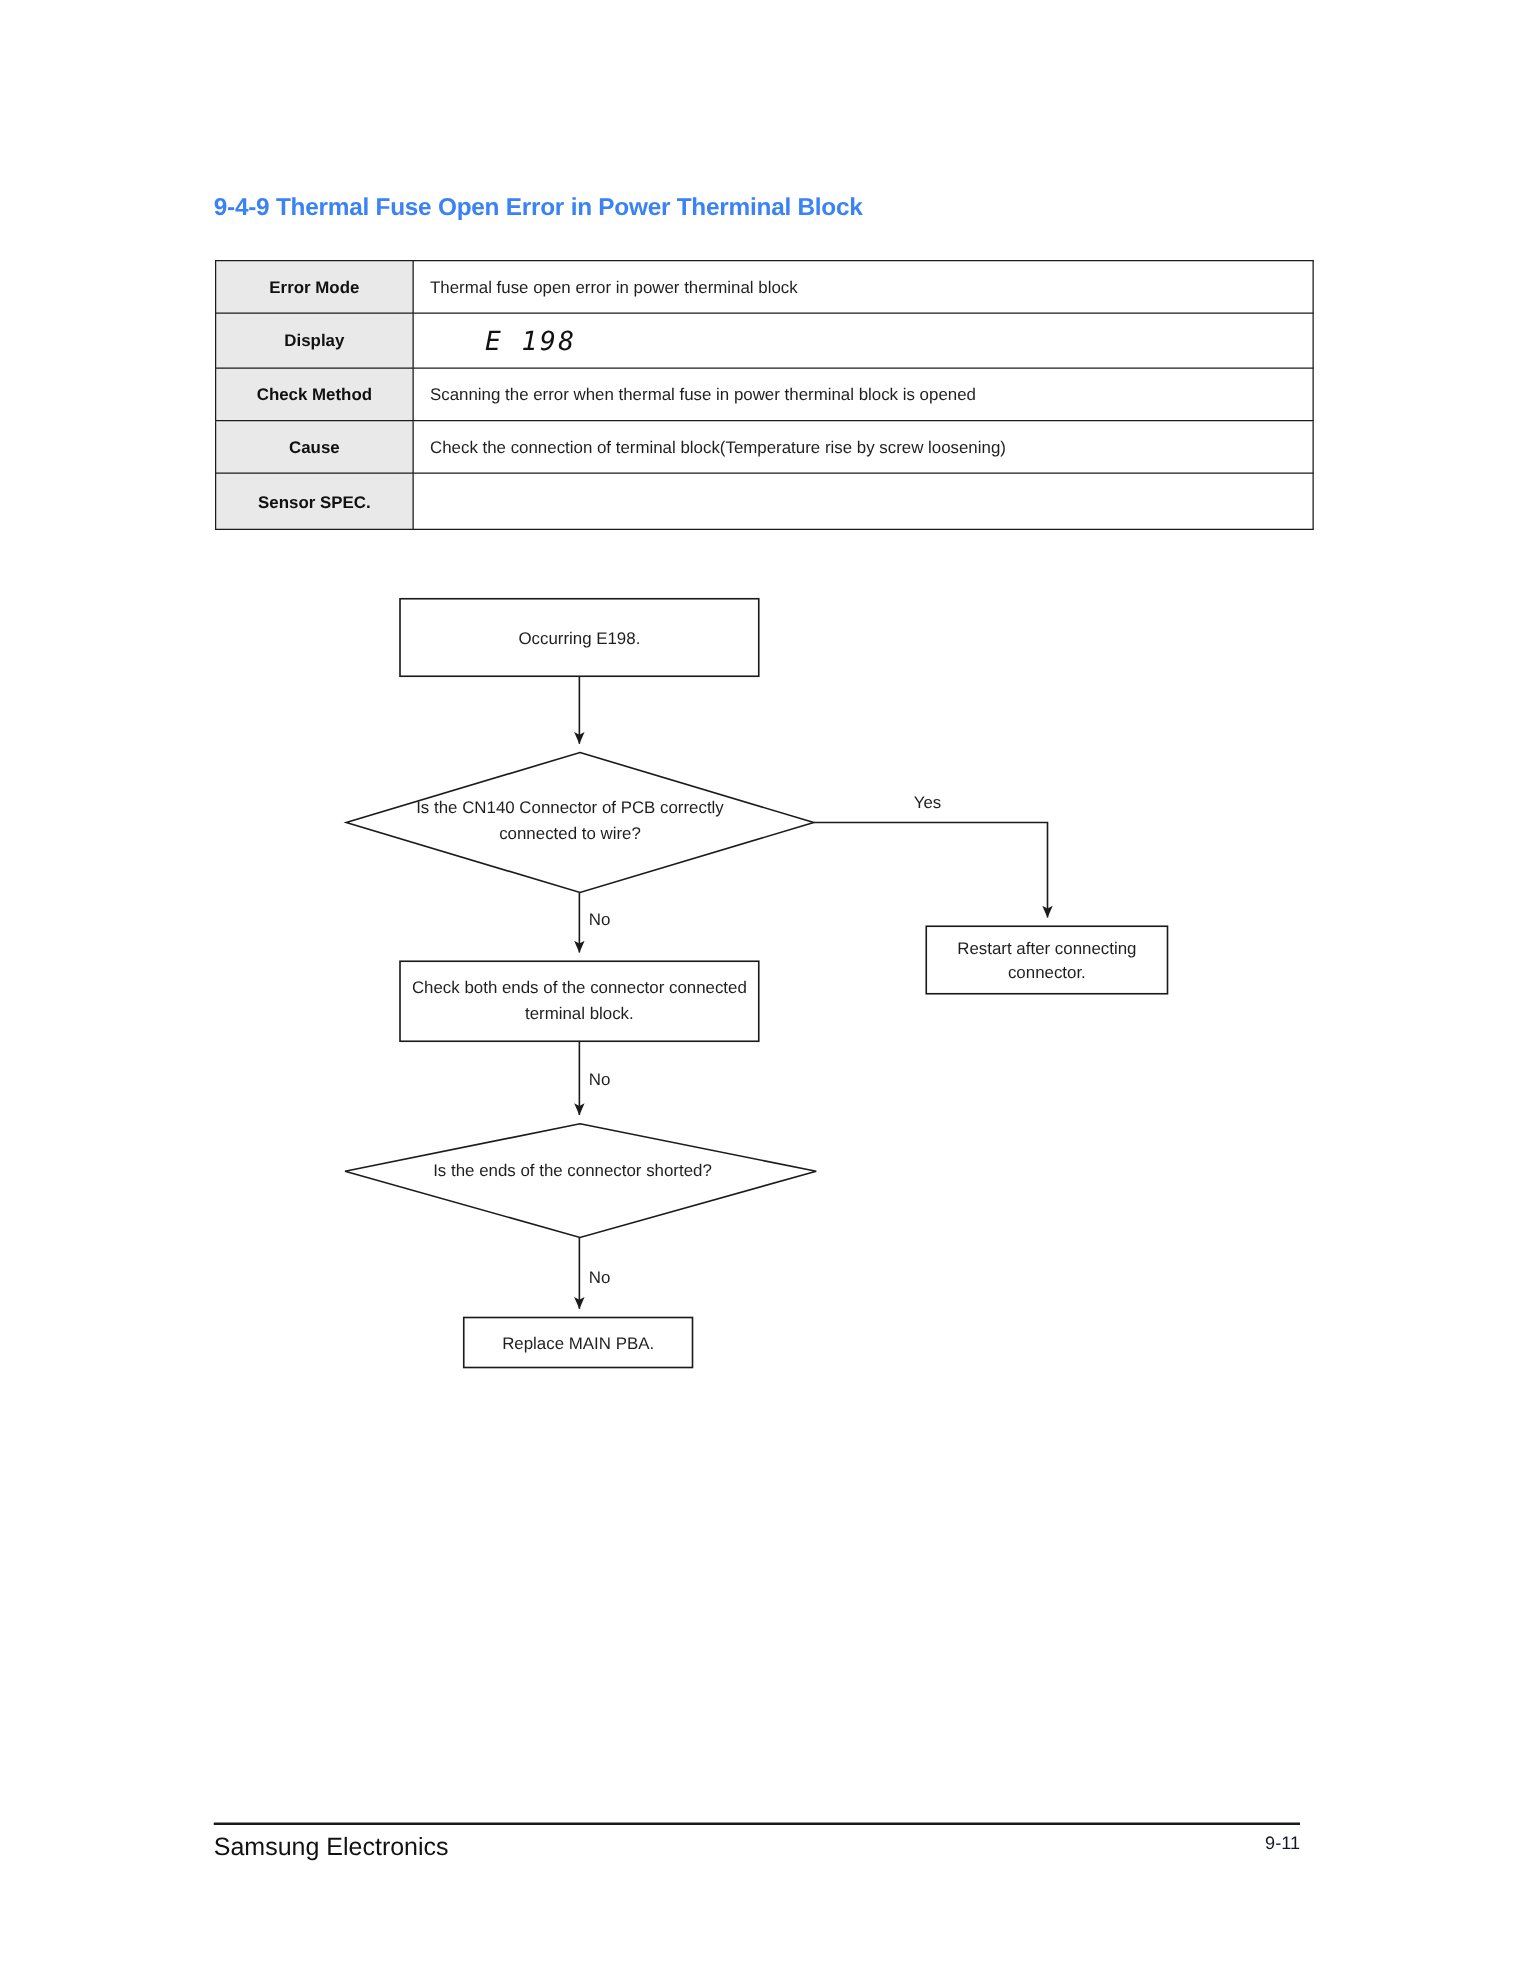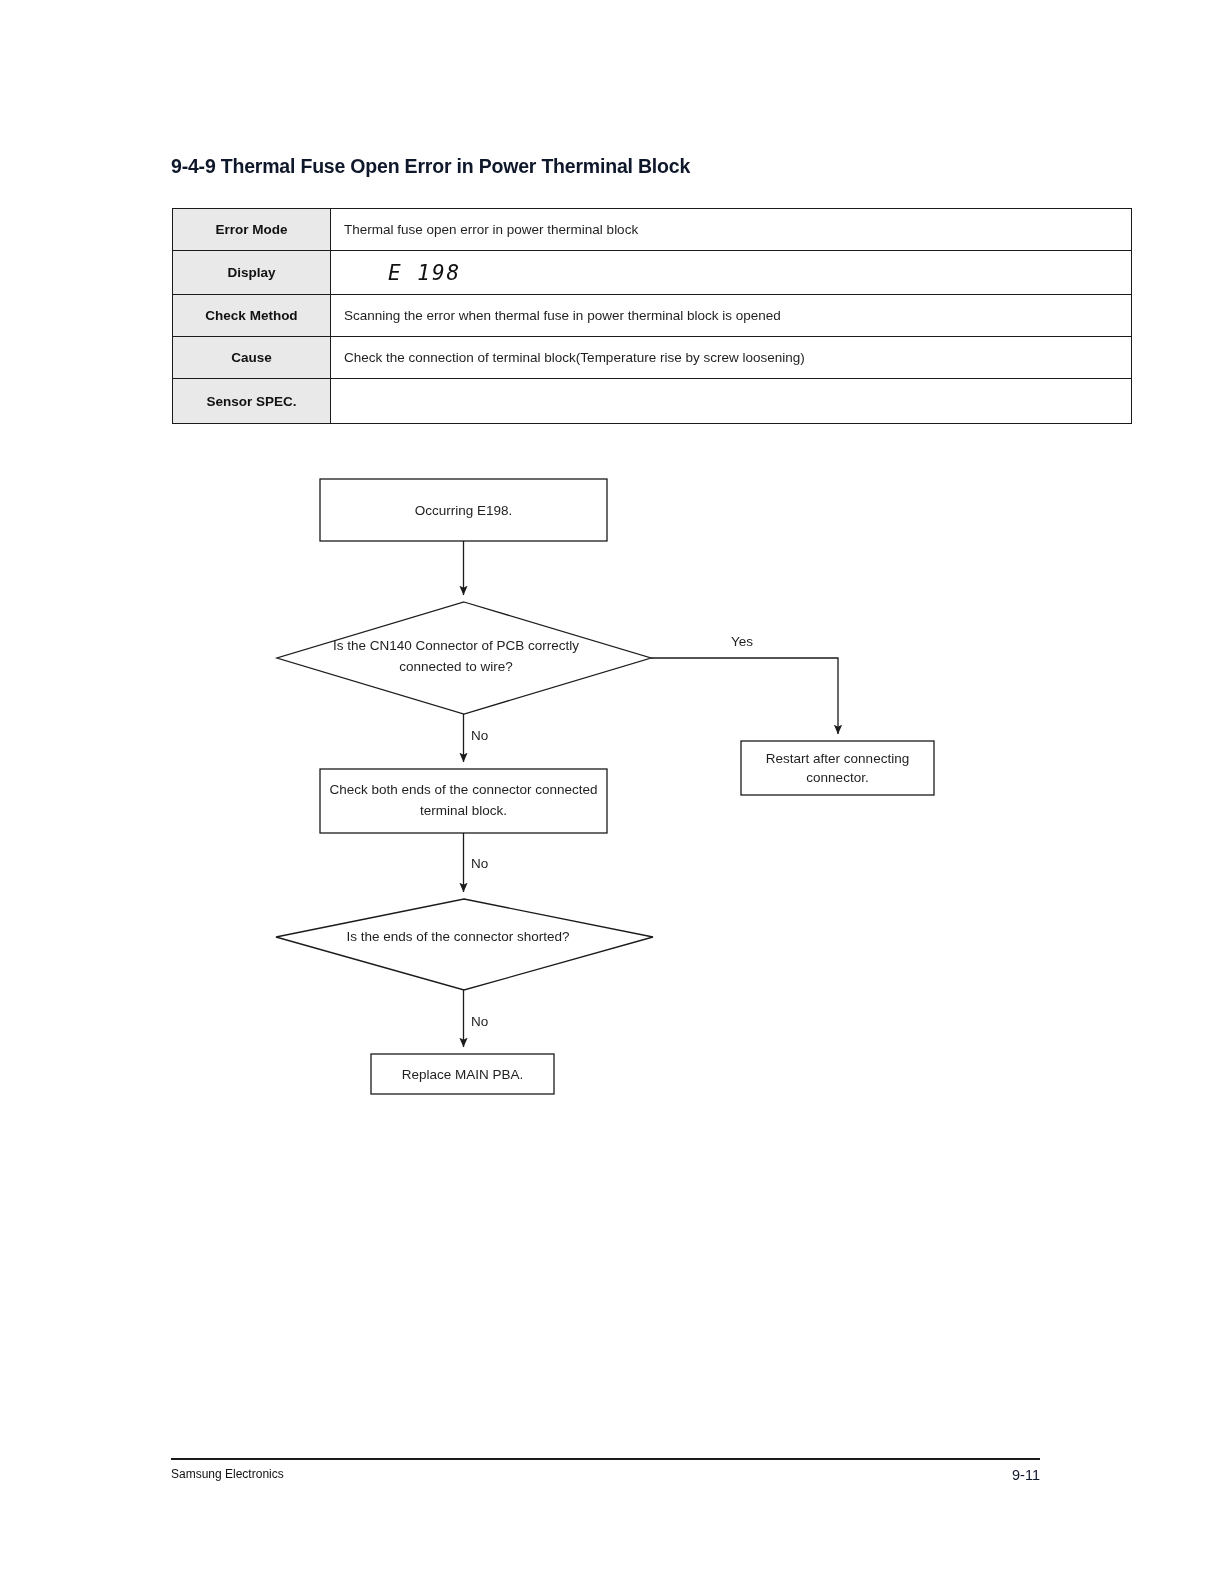--- a/index.html
+++ b/index.html
@@ -17,30 +17,30 @@
   }
 
   
   #page-title {
     position: absolute;
     left: 171px;
     top: 155px;
     font-size: 19.5px;
     font-weight: bold;
     letter-spacing: -0.2px;
-    color: #0f172a;
+    color: #3b82f6;
     white-space: nowrap;
   }
 
   
   #spec-table {
     position: absolute;
     left: 172px;
     top: 208px;
-    width: 960px;
+    width: 879px;
     border-collapse: collapse;
     table-layout: fixed;
   }
   #spec-table td {
     border: 1px solid #1b1b1b;
     padding: 0;
     vertical-align: middle;
   }
   #spec-table td.label-cell {
     width: 157px;
@@ -107,21 +107,21 @@
     left: 171px;
     top: 1458px;
     width: 869px;
     height: 2px;
     background: #1b1b1b;
   }
   #footer-left {
     position: absolute;
     left: 171px;
     top: 1467px;
-    font-size: 12px;
+    font-size: 20px;
     color: #111111;
   }
   #footer-right {
     position: absolute;
     right: 179px;
     top: 1467px;
     font-size: 14.5px;
     color: #0f172a;
   }
 </style>

